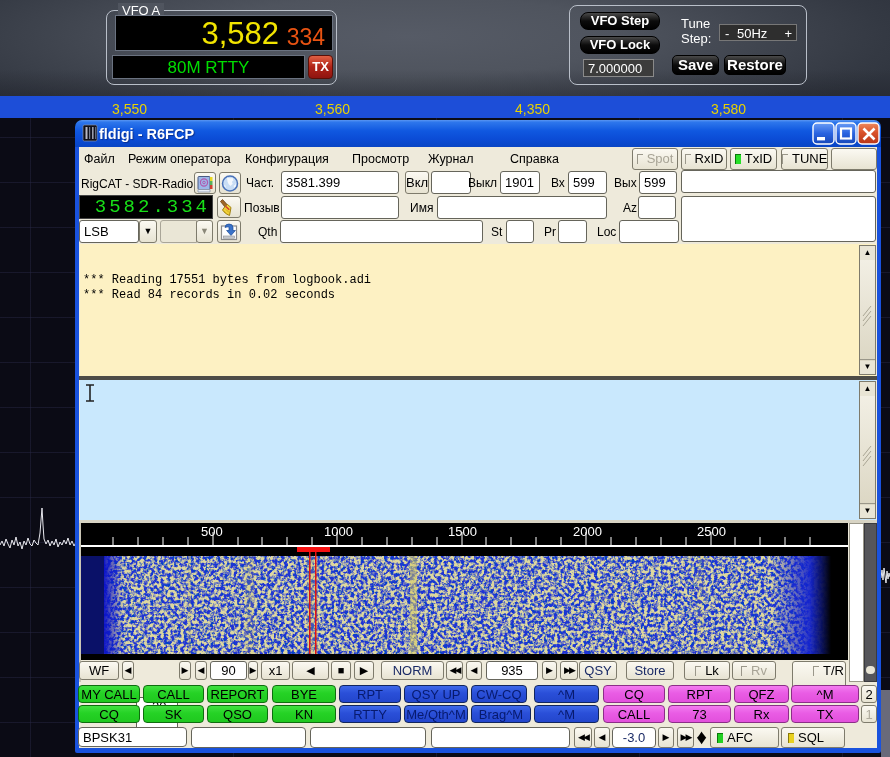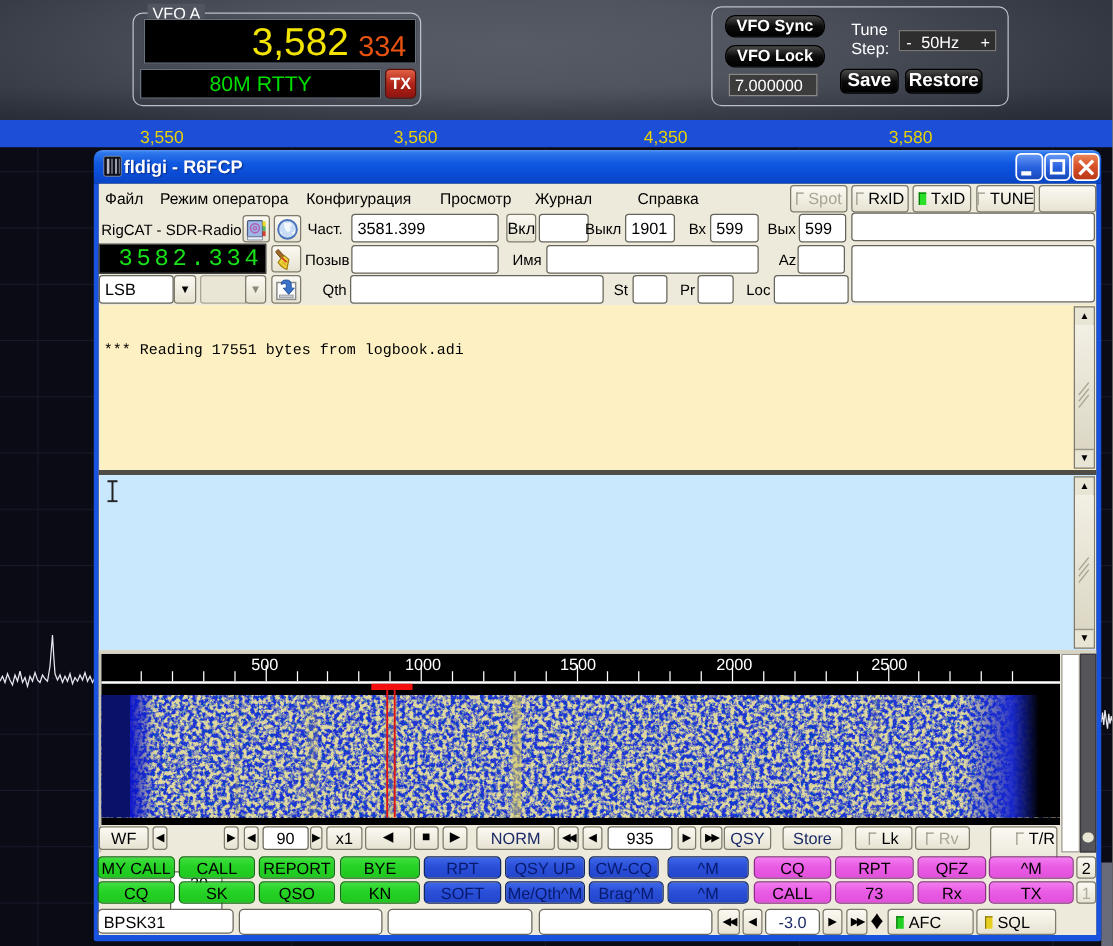--- a/index.html
+++ b/index.html
@@ -40,21 +40,21 @@
 <div class="a" style="left:106px;top:10px;width:231px;height:75px;border:1px solid #b9bfc9;border-radius:8px;"></div>
 <div class="a" style="left:118px;top:3px;padding:0 4px;color:#fff;font-size:13px;background:linear-gradient(#50555f,#4f545e);">VFO A</div>
 <div class="a" style="left:115px;top:15px;width:218px;height:36px;background:#000;border:1px solid #6a7280;">
   <span class="a" style="right:53px;top:1px;color:#f2e400;font-size:31px;line-height:34px;">3,582</span>
   <span class="a" style="right:7px;top:9px;color:#e85312;font-size:23px;line-height:25px;">334</span>
 </div>
 <div class="a" style="left:112px;top:55px;width:193px;height:24px;background:#000;border:1px solid #6a7280;color:#00dd00;font-size:17px;text-align:center;line-height:23px;">80M RTTY</div>
 <div class="a" style="left:308px;top:55px;width:25px;height:24px;background:linear-gradient(#e06044,#b02418 50%,#8f1410);border:1px solid #5a1008;border-radius:4px;color:#fff;font-size:13px;font-weight:bold;text-align:center;line-height:22px;">TX</div>
 
 <div class="a" style="left:569px;top:5px;width:238px;height:80px;border:1px solid #b9bfc9;border-radius:8px;"></div>
-<div class="a" style="left:580px;top:12px;width:80px;height:18px;background:linear-gradient(#4a4a4a,#0c0c0c 50%,#000);border:1px solid #000;border-radius:8px;color:#fff;font-size:13px;font-weight:bold;text-align:center;line-height:16px;">VFO Sync</div>
+<div class="a" style="left:580px;top:12px;width:80px;height:18px;background:linear-gradient(#4a4a4a,#0c0c0c 50%,#000);border:1px solid #000;border-radius:8px;color:#fff;font-size:13px;font-weight:bold;text-align:center;line-height:16px;">VFO Step</div>
 <div class="a" style="left:580px;top:36px;width:80px;height:18px;background:linear-gradient(#4a4a4a,#0c0c0c 50%,#000);border:1px solid #000;border-radius:8px;color:#fff;font-size:13px;font-weight:bold;text-align:center;line-height:16px;">VFO Lock</div>
 <div class="a" style="left:583px;top:59px;width:71px;height:18px;background:#3c3c3c;border:1px solid #8a8a8a;color:#fff;font-size:13px;line-height:17px;padding-left:4px;">7.000000</div>
 <div class="a" style="left:681px;top:16px;color:#fff;font-size:13px;line-height:15px;">Tune<br>Step:</div>
 <div class="a" style="left:719px;top:24px;width:78px;height:17px;background:#2e2e2e;border:1px solid #777;color:#fff;font-size:13px;">
   <span class="a" style="left:5px;top:1px;">-</span>
     <span class="a" style="left:17px;top:1px;">50Hz</span>
     <span class="a" style="right:4px;top:1px;">+</span>
 </div>
 <div class="a" style="left:672px;top:55px;width:47px;height:20px;background:linear-gradient(#4a4a4a,#0c0c0c 50%,#000);border:1px solid #000;border-radius:5px;color:#fff;font-size:15px;font-weight:bold;text-align:center;line-height:18px;">Save</div>
 <div class="a" style="left:724px;top:55px;width:62px;height:20px;background:linear-gradient(#4a4a4a,#0c0c0c 50%,#000);border:1px solid #000;border-radius:5px;color:#fff;font-size:15px;font-weight:bold;text-align:center;line-height:18px;">Restore</div>
@@ -163,20 +163,21 @@
 <div class="a inp" style="left:280px;top:220px;width:203px;height:23px;"></div>
 <div class="a lbl" style="left:491px;top:225px;">St</div>
 <div class="a inp" style="left:506px;top:220px;width:28px;height:23px;"></div>
 <div class="a lbl" style="left:544px;top:225px;">Pr</div>
 <div class="a inp" style="left:558px;top:220px;width:29px;height:23px;"></div>
 <div class="a lbl" style="left:597px;top:225px;">Loc</div>
 <div class="a inp" style="left:619px;top:220px;width:60px;height:23px;"></div>
 
 <div class="a" style="left:80px;top:244px;width:796px;height:132px;background:#fdf1c3;font-family:'Liberation Mono',monospace;font-size:12px;color:#000;">
   <div class="a" style="left:3px;top:29px;white-space:pre;">*** Reading 17551 bytes from logbook.adi</div>
+  <div class="a" style="left:3px;top:44px;white-space:pre;">*** Read 84 records in 0.02 seconds</div>
 </div>
 
 <div class="a" style="left:859px;top:245px;width:17px;height:130px;background:#e9e5d5;border:1px solid #7e7b6c;">
   <div style="text-align:center;font-size:8px;line-height:14px;border-bottom:1px solid #9a978a;">▲</div>
   <div class="a" style="left:0;top:14px;width:15px;height:101px;background:linear-gradient(#f2efe4,#dcd7c4);">
     <svg width="15" height="101">
         <path d="M3 56 L11 46 M3 61 L11 51 M3 66 L11 56" stroke="#aaa694" stroke-width="1"></path>
       </svg>
   </div>
   <div class="a" style="left:0;bottom:0;width:15px;text-align:center;font-size:8px;line-height:14px;border-top:1px solid #9a978a;">▼</div>
@@ -321,21 +322,21 @@
 <div class="a p" style="left:603px;top:685px;width:62px;height:18px;line-height:17px;">CQ</div>
 <div class="a p" style="left:668px;top:685px;width:63px;height:18px;line-height:17px;">RPT</div>
 <div class="a p" style="left:734px;top:685px;width:55px;height:18px;line-height:17px;">QFZ</div>
 <div class="a p" style="left:791px;top:685px;width:68px;height:18px;line-height:17px;">^M</div>
 <div class="a btn" style="left:861px;top:685px;width:16px;height:18px;line-height:17px;padding:0;">2</div>
 
 <div class="a g" style="left:78px;top:705px;width:62px;height:18px;line-height:17px;">CQ</div>
 <div class="a g" style="left:143px;top:705px;width:61px;height:18px;line-height:17px;">SK</div>
 <div class="a g" style="left:207px;top:705px;width:61px;height:18px;line-height:17px;">QSO</div>
 <div class="a g" style="left:272px;top:705px;width:64px;height:18px;line-height:17px;">KN</div>
-<div class="a bb" style="left:339px;top:705px;width:62px;height:18px;line-height:17px;">SOFT</div>
+<div class="a bb" style="left:339px;top:705px;width:62px;height:18px;line-height:17px;">RTTY</div>
 <div class="a bb" style="left:404px;top:705px;width:64px;height:18px;line-height:17px;">Me/Qth^M</div>
 <div class="a bb" style="left:471px;top:705px;width:60px;height:18px;line-height:17px;">Brag^M</div>
 <div class="a bb" style="left:534px;top:705px;width:65px;height:18px;line-height:17px;">^M</div>
 <div class="a p" style="left:603px;top:705px;width:62px;height:18px;line-height:17px;">CALL</div>
 <div class="a p" style="left:668px;top:705px;width:63px;height:18px;line-height:17px;">73</div>
 <div class="a p" style="left:734px;top:705px;width:55px;height:18px;line-height:17px;">Rx</div>
 <div class="a p" style="left:791px;top:705px;width:68px;height:18px;line-height:17px;">TX</div>
 <div class="a btn" style="left:861px;top:705px;width:16px;height:18px;line-height:17px;padding:0;color:#b0ac9e;">1</div>
 
 <div class="a inp" style="left:78px;top:727px;width:109px;height:20px;line-height:19px;border-radius:4px;">BPSK31</div>

